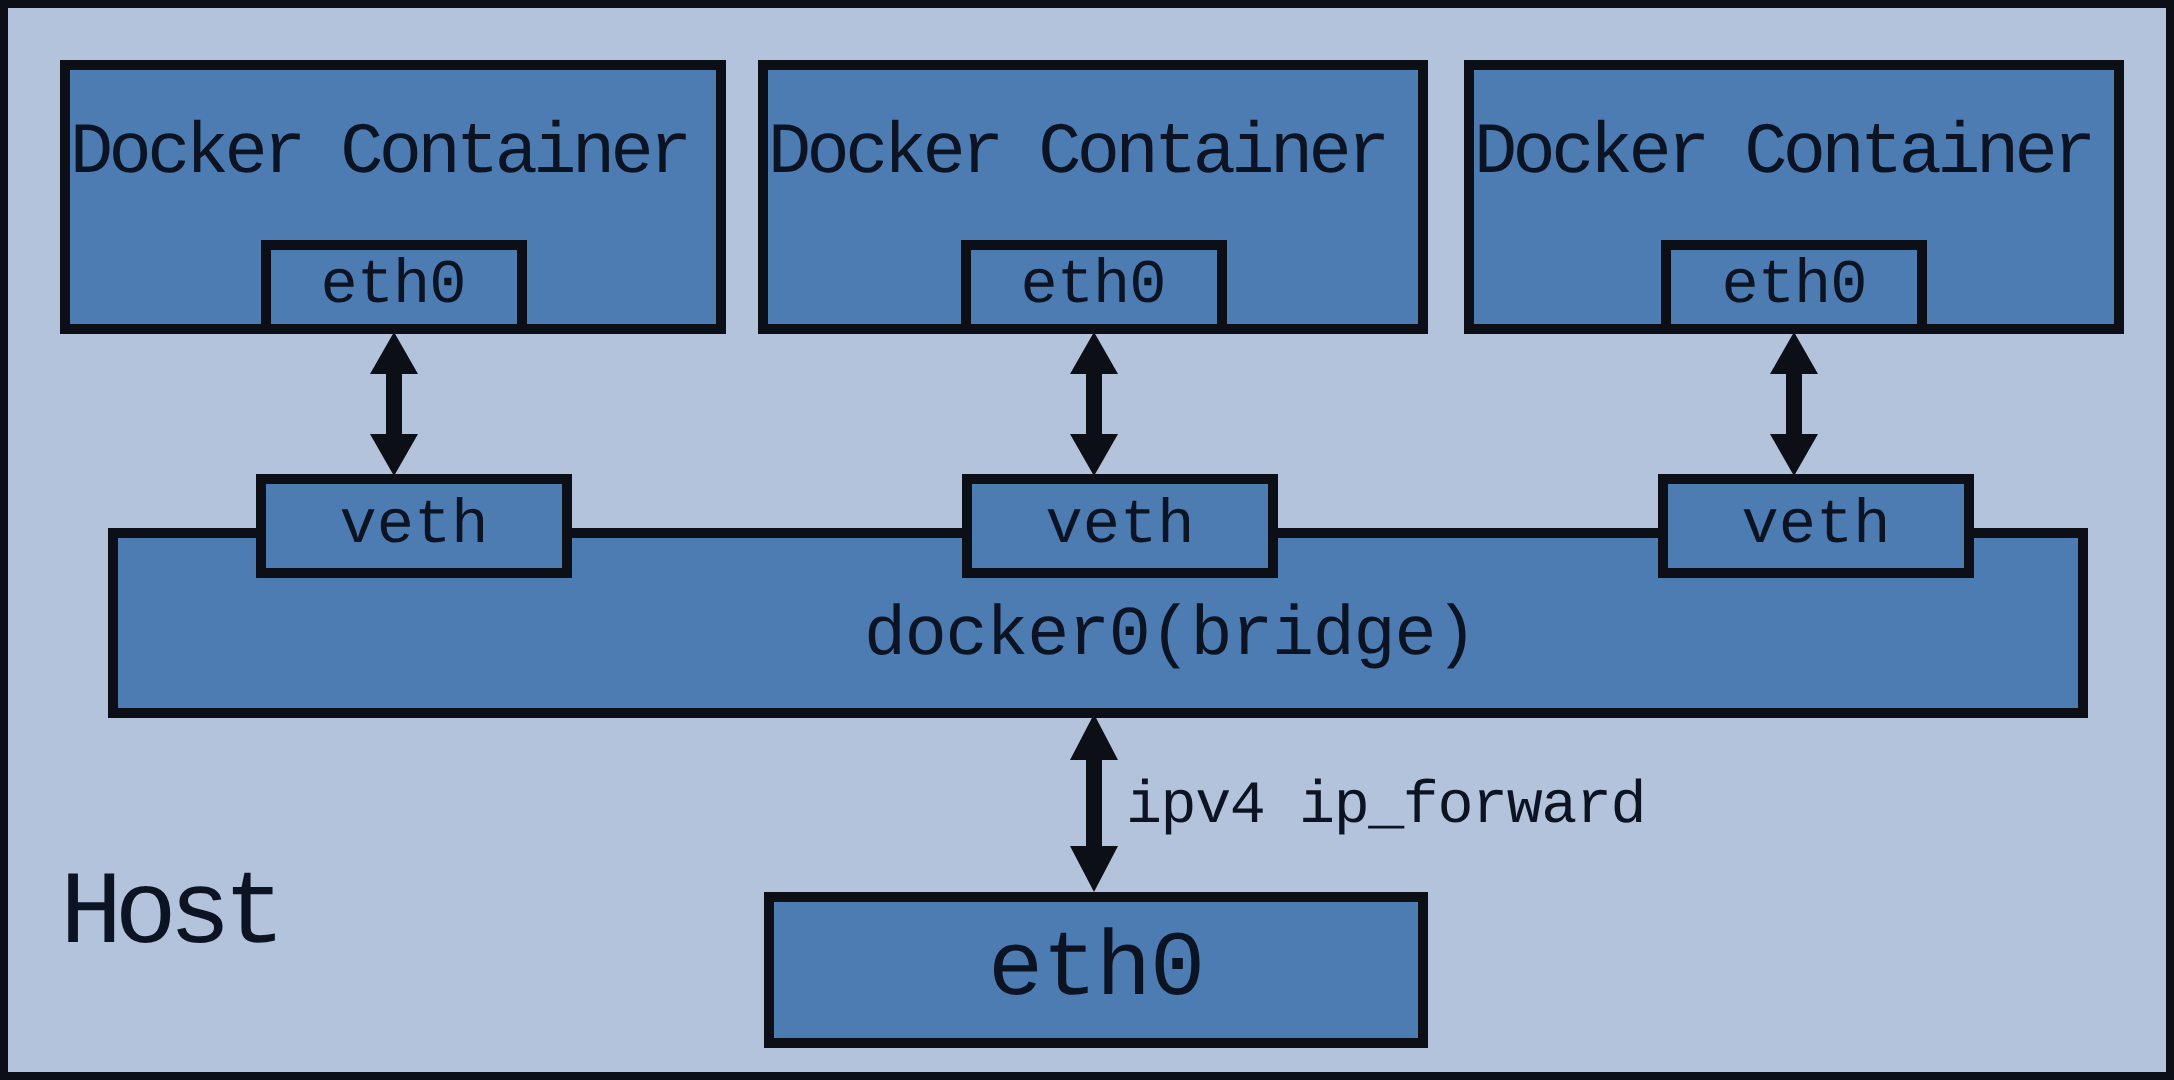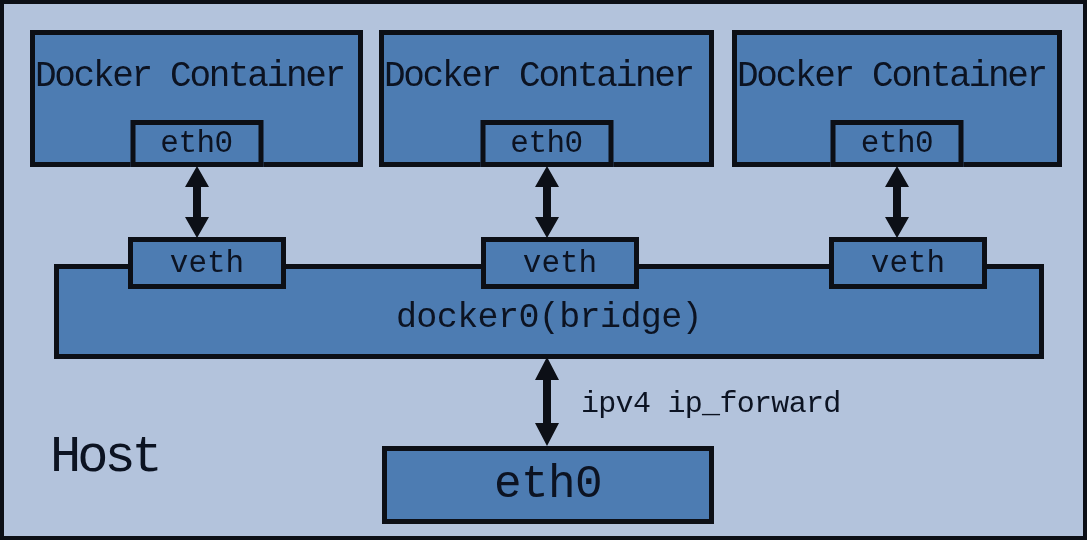--- a/index.html
+++ b/index.html
@@ -48,43 +48,44 @@
     box-sizing:border-box;
     display:flex;align-items:center;justify-content:center;
     font-size:31px;letter-spacing:-0.5px;
   }
   .bridge{left:50px;top:260px;width:990px;height:95px;}
   .bridge-label{
     position:absolute;left:0;top:29px;width:100%;
     text-align:center;
     font-size:35px;letter-spacing:-0.6px;line-height:1.15;
     white-space:nowrap;
+    padding-left:36px;
   }
   .veth{
     width:158px;height:52px;top:233px;
     display:flex;align-items:center;justify-content:center;
     font-size:31px;
   }
   .veth.v1{left:124px;}
   .veth.v2{left:477px;}
   .veth.v3{left:825px;}
   .arrow{position:absolute;}
   .arrow polygon{fill:var(--line);}
   .forward-label{
-    position:absolute;left:577px;top:384px;
+    position:absolute;left:559px;top:384px;
     font-size:30px;letter-spacing:-0.7px;line-height:1.1;
     white-space:nowrap;
   }
   .host-eth{
     left:378px;top:442px;width:332px;height:78px;
     display:flex;align-items:center;justify-content:center;
     font-size:46px;letter-spacing:-0.6px;
   }
   .host-label{
-    position:absolute;left:46px;top:428px;
+    position:absolute;left:26px;top:428px;
     font-size:52px;letter-spacing:-4px;line-height:1;
     white-space:nowrap;
   }
 </style>
 </head>
 <body>
 
 <div id="canvas">
   <div class="host">
 

